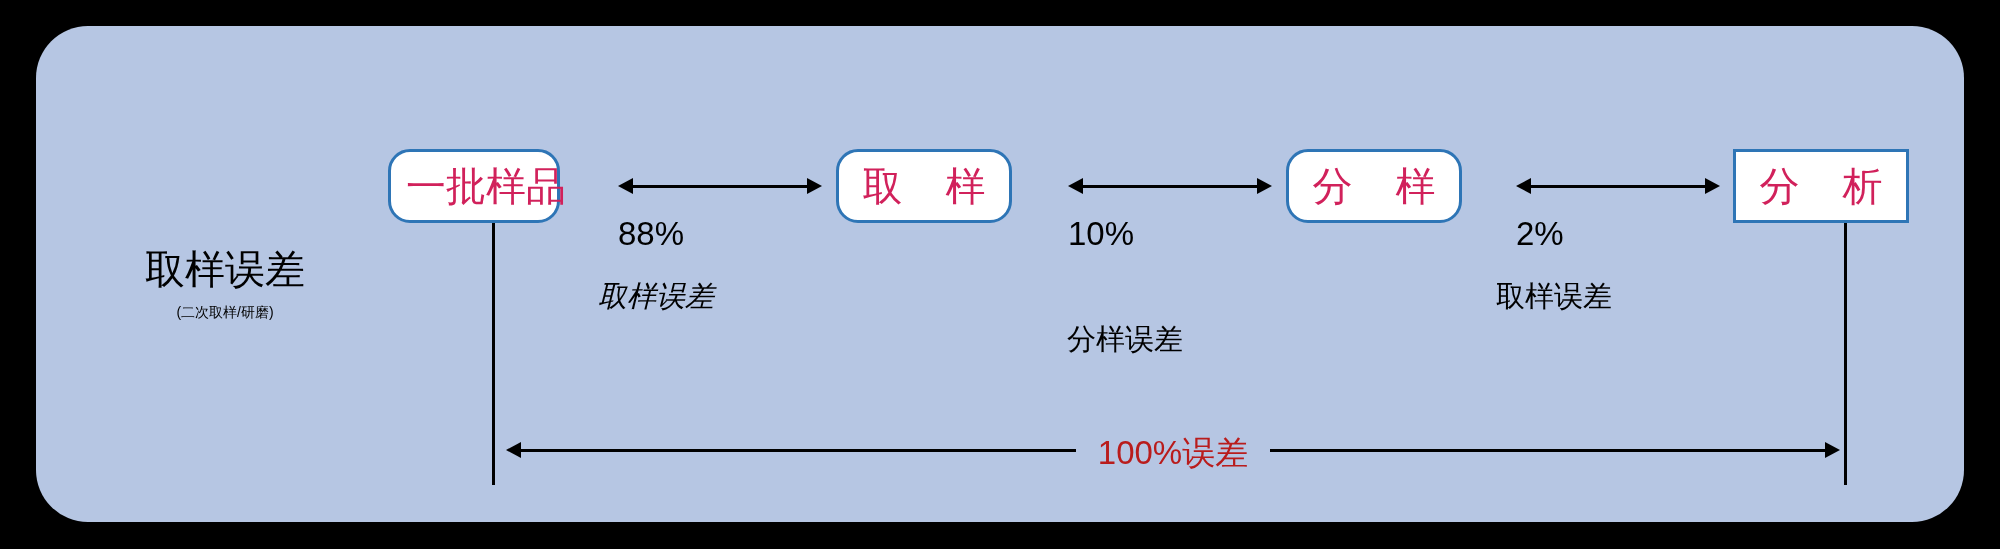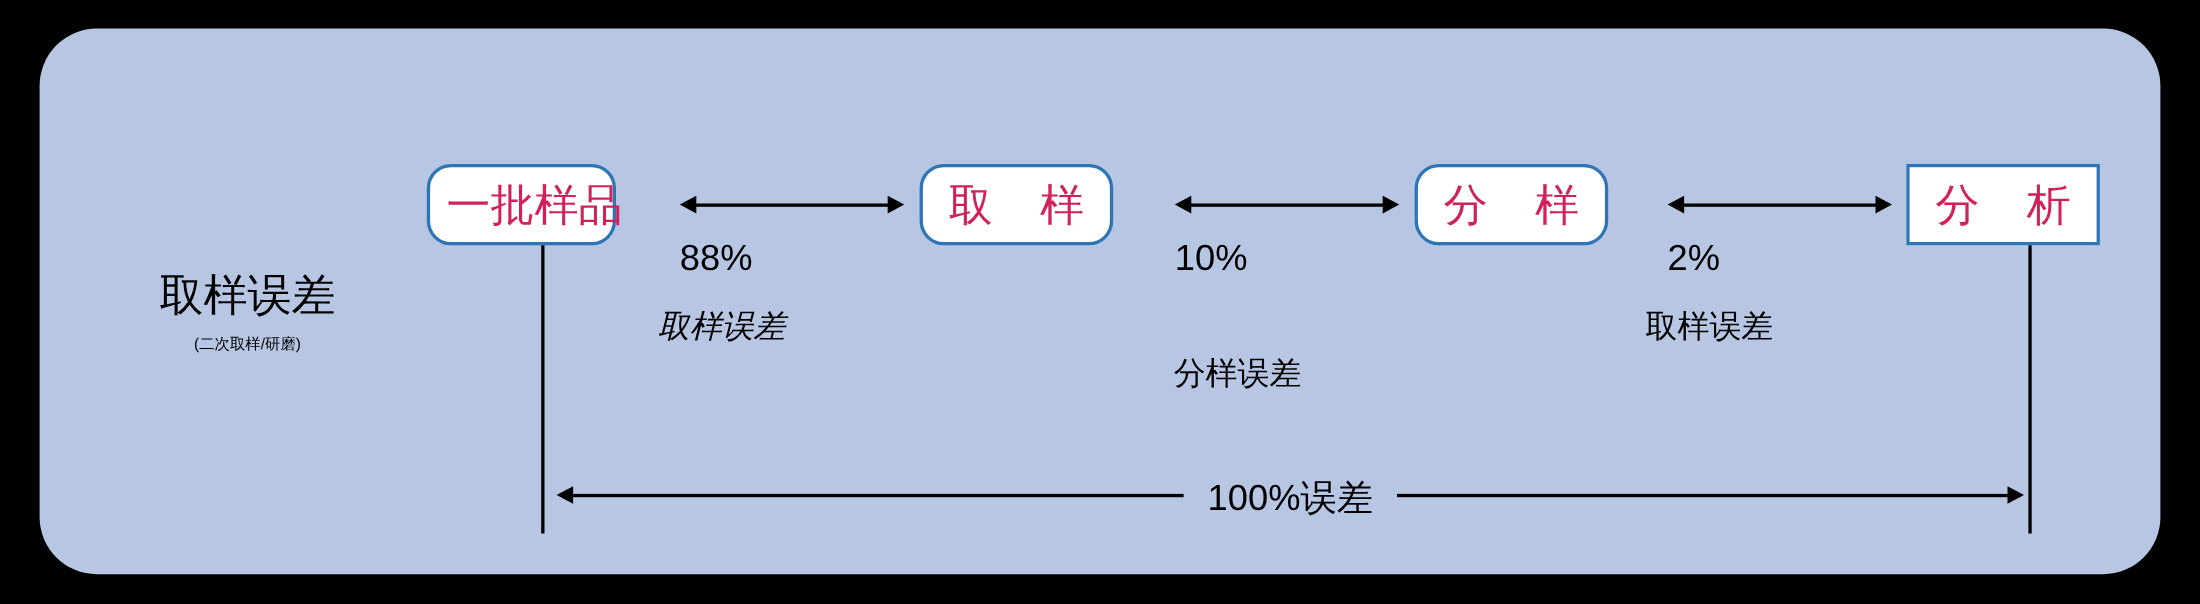--- a/index.html
+++ b/index.html
@@ -156,21 +156,21 @@
   #total-arrow-right .shaft { left: 0; right: 11px; }
   #total-arrow-right .head.right { right: 0; border-left: 15px solid #000000; }
 
   #total-label {
     position: absolute;
     left: 1040px;
     top: 405px;
     width: 194px;
     text-align: center;
     font-size: 33px;
-    color: #000000;
+    color: #b91c1c;
     white-space: nowrap;
   }
 </style>
 </head>
 <body>
 
 <div id="canvas">
 
   <div id="panel">
 

